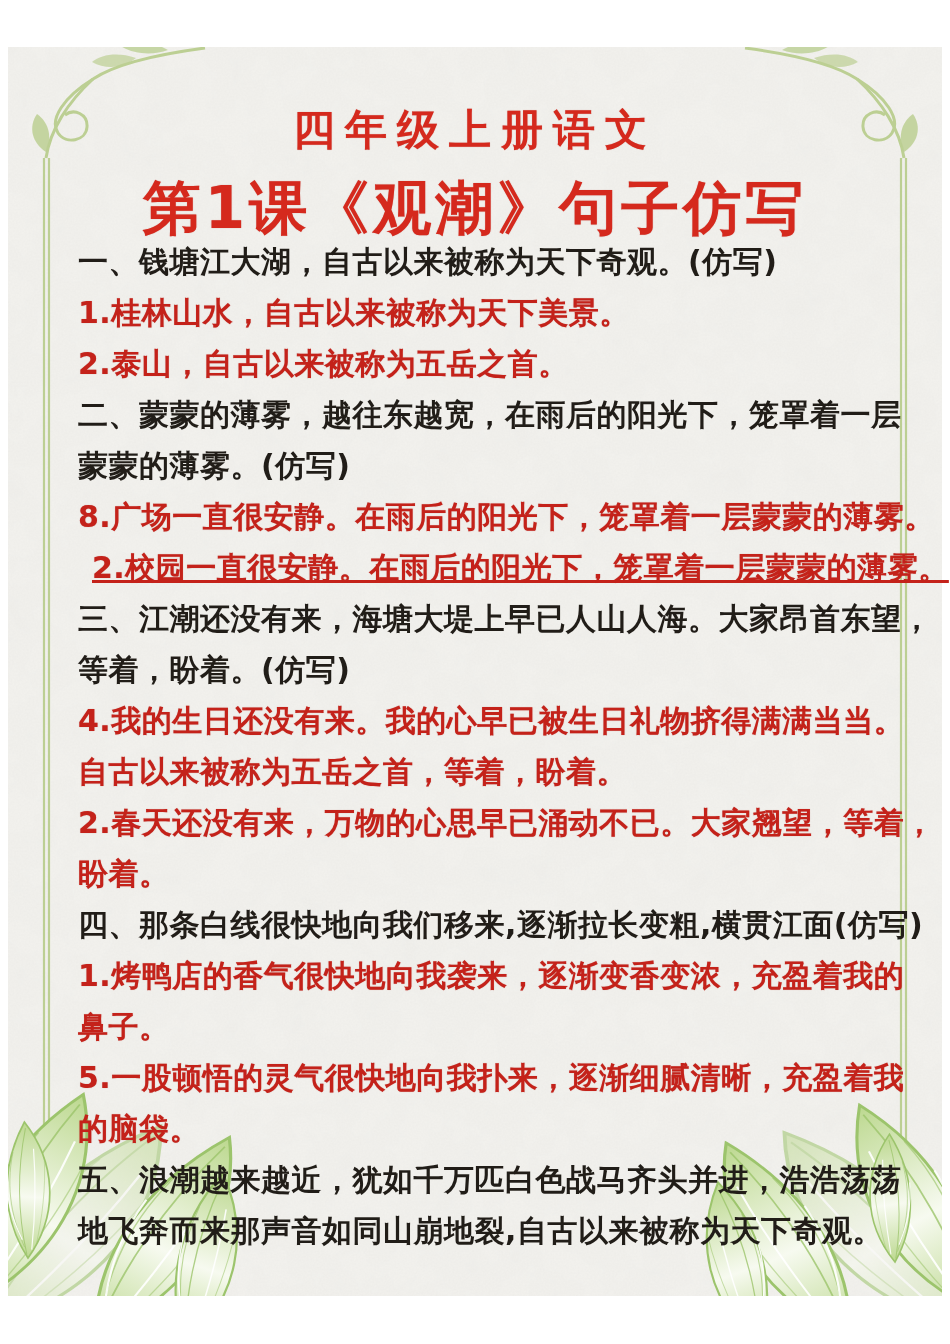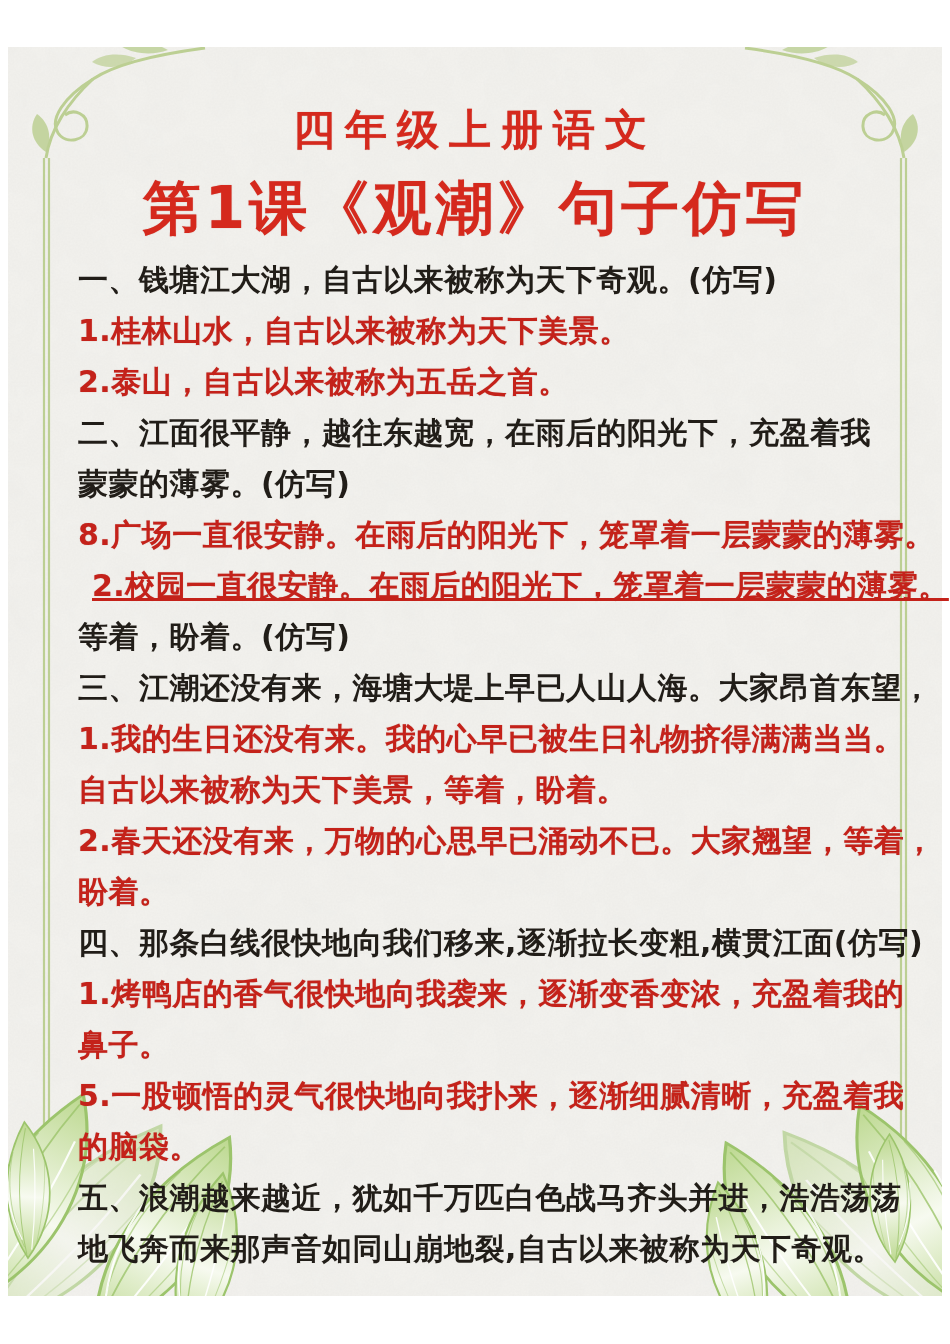--- a/index.html
+++ b/index.html
@@ -51,21 +51,21 @@
     margin: 0;
     text-align: center;
     font-size: 58px;
     font-weight: 700;
     letter-spacing: 4px;
     color: var(--title-red, #d5291d);
     text-shadow: 0 0 1px rgba(160,20,10,0.4);
   }
   .lines {
     position: absolute;
-    top: 254px;
+    top: 236px;
     left: 78px;
     width: 812px;
   }
   .line {
     height: 51px;
     line-height: 51px;
     font-size: 30px;
     font-weight: 700;
     letter-spacing: 0.5px;
     white-space: nowrap;
@@ -147,28 +147,28 @@
     </g>
   </svg>
 
   <div class="content">
     <h1 class="title">四年级上册语文</h1>
     <h2 class="subtitle">第1课《观潮》句子仿写</h2>
     <div class="lines">
         <div class="line black">一、钱塘江大湖，自古以来被称为天下奇观。(仿写)</div>
         <div class="line red">1.桂林山水，自古以来被称为天下美景。</div>
         <div class="line red">2.泰山，自古以来被称为五岳之首。</div>
-        <div class="line black">二、江面很平静，越往东越宽，在雨后的阳光下，充盈着我</div>
+        <div class="line black">二、蒙蒙的薄雾，越往东越宽，在雨后的阳光下，笼罩着一层</div>
         <div class="line black">蒙蒙的薄雾。(仿写)</div>
         <div class="line red">8.广场一直很安静。在雨后的阳光下，笼罩着一层蒙蒙的薄雾。</div>
         <div class="line red indent">2.校园一直很安静。在雨后的阳光下，笼罩着一层蒙蒙的薄雾。</div>
+        <div class="line black">三、江潮还没有来，海塘大堤上早已人山人海。大家昂首东望，</div>
         <div class="line black">等着，盼着。(仿写)</div>
-        <div class="line black">三、江潮还没有来，海塘大堤上早已人山人海。大家昂首东望，</div>
-        <div class="line red">1.我的生日还没有来。我的心早已被生日礼物挤得满满当当。</div>
-        <div class="line red">自古以来被称为天下美景，等着，盼着。</div>
+        <div class="line red">4.我的生日还没有来。我的心早已被生日礼物挤得满满当当。</div>
+        <div class="line red">自古以来被称为五岳之首，等着，盼着。</div>
         <div class="line red">2.春天还没有来，万物的心思早已涌动不已。大家翘望，等着，</div>
         <div class="line red">盼着。</div>
         <div class="line black">四、那条白线很快地向我们移来,逐渐拉长变粗,横贯江面(仿写)</div>
         <div class="line red">1.烤鸭店的香气很快地向我袭来，逐渐变香变浓，充盈着我的</div>
         <div class="line red">鼻子。</div>
         <div class="line red">5.一股顿悟的灵气很快地向我扑来，逐渐细腻清晰，充盈着我</div>
         <div class="line red">的脑袋。</div>
         <div class="line black">五、浪潮越来越近，犹如千万匹白色战马齐头并进，浩浩荡荡</div>
         <div class="line black">地飞奔而来那声音如同山崩地裂,自古以来被称为天下奇观。</div>
       </div>

